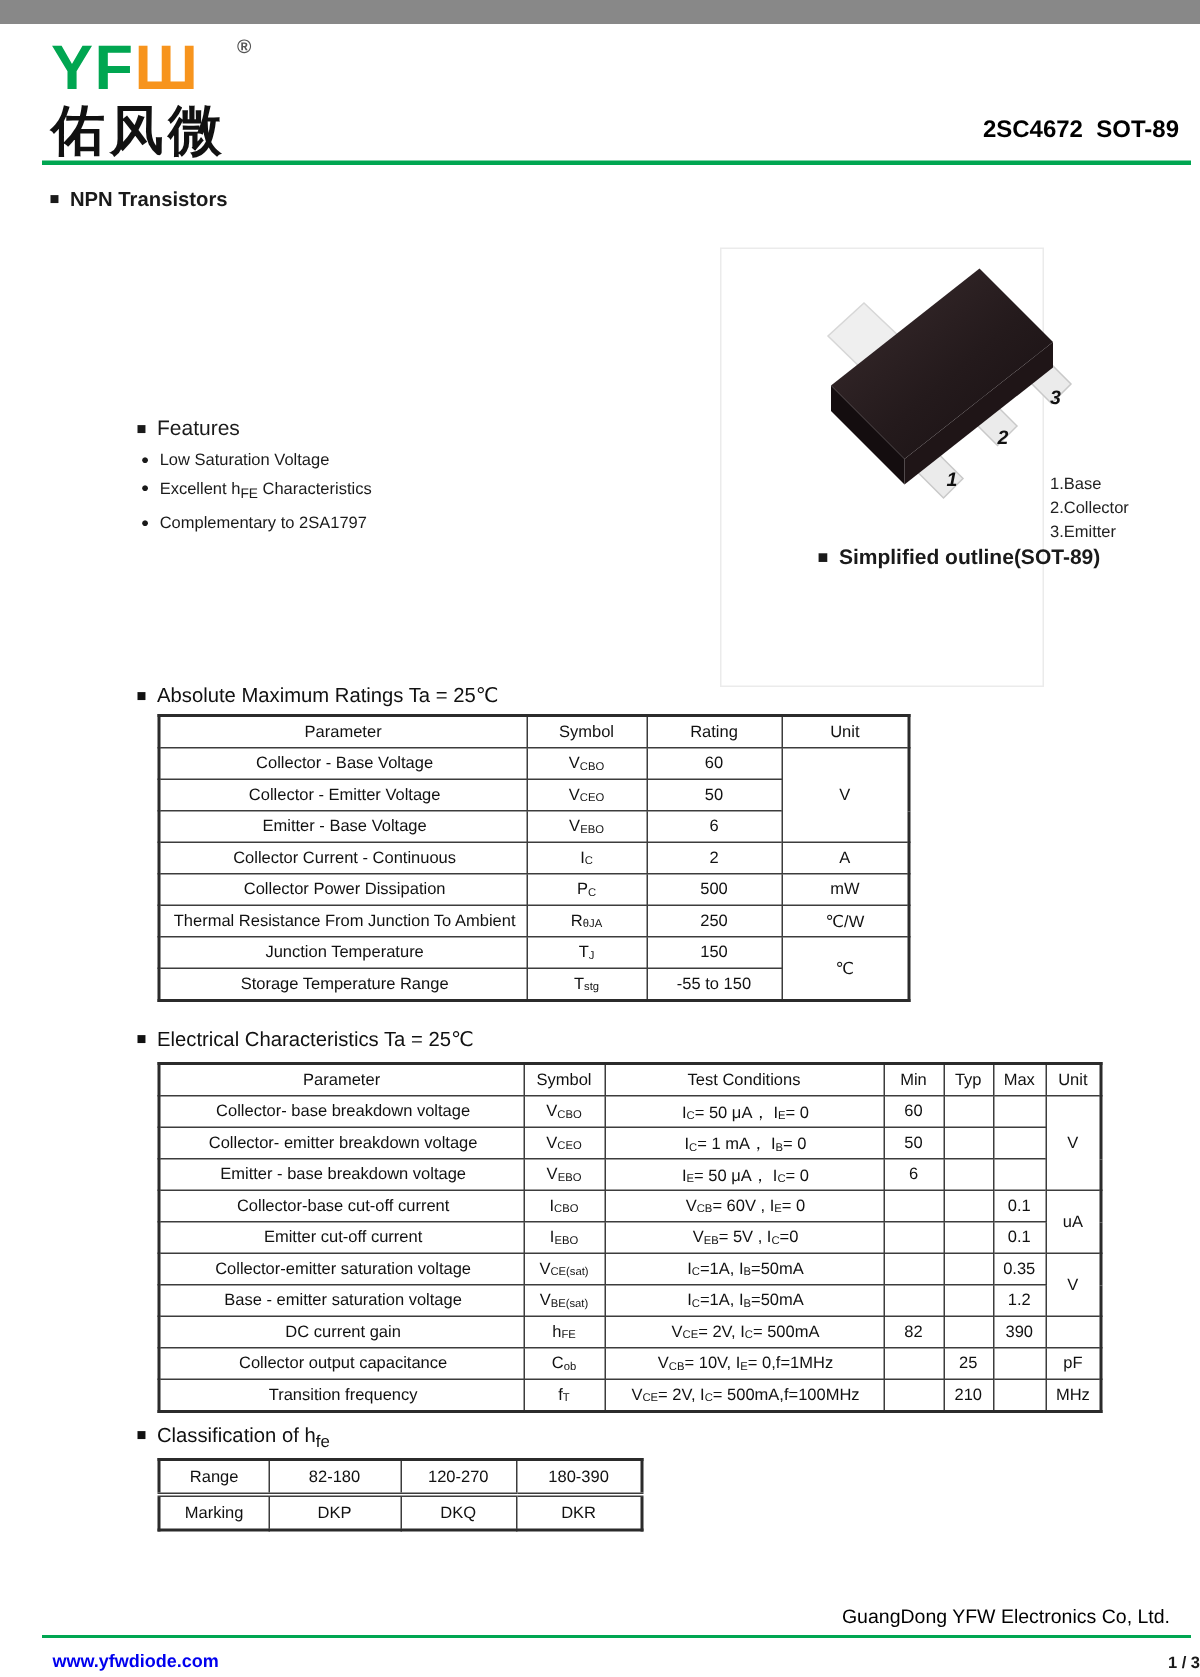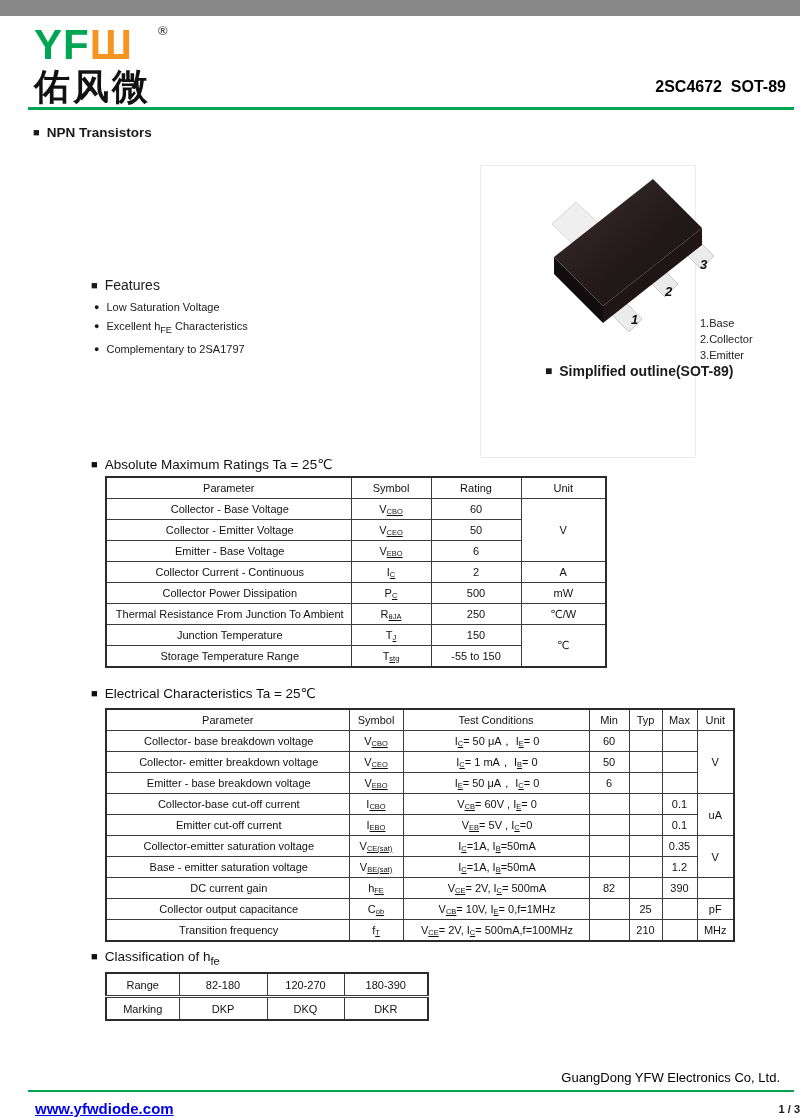--- a/index.html
+++ b/index.html
@@ -29,28 +29,28 @@
   .pkg-svg{position:absolute;left:480px;top:150px;width:290px;height:215px;}
   .pinnum{position:absolute;font-size:13px;font-weight:bold;font-style:italic;color:#111;}
   .pin-legend{position:absolute;left:700px;top:299px;font-size:11px;line-height:16px;color:#222;}
   .outline-caption{position:absolute;left:545px;top:347px;font-size:14px;font-weight:bold;}
   .outline-caption .sq{font-size:12px;}
   
   .sec{position:absolute;left:91px;font-size:13.5px;color:#111;}
   table.t{position:absolute;border-collapse:collapse;table-layout:fixed;font-size:11px;color:#111;border:2px solid #2b2b2b;}
   .t th,.t td{border:1px solid #3c3c3c;height:20px;padding:0 4px;text-align:center;font-weight:normal;overflow:hidden;white-space:nowrap;}
   .t td.left{text-align:center;padding-left:6px;}
-  .t sub{font-size:7.5px;vertical-align:-1px;letter-spacing:0;text-decoration:underline;}
+  .t sub{font-size:7.5px;vertical-align:-1px;letter-spacing:0;}
   .abs{left:105px;top:460px;width:500px;}
   .elec{left:105px;top:692px;width:628px;}
   .cls{left:105px;top:956px;width:322px;}
   .cls td{height:21px;}
   .cls tr:first-child td{border-bottom:3px double #3c3c3c;}
   
-  .footer-link{position:absolute;left:35px;top:1084px;font-size:15px;font-weight:bold;color:var(--link-blue,#0000EE);text-decoration:underline;cursor:pointer;}
+  .footer-link{position:absolute;left:35px;top:1084px;font-size:12px;font-weight:bold;color:var(--link-blue,#0000EE);cursor:pointer;}
   .footer-page{position:absolute;left:0;right:0;top:1087px;text-align:right;font-size:11px;font-weight:bold;}
   .footer-company{position:absolute;right:20px;top:1054px;font-size:13px;font-weight:normal;color:#000;}
 </style>
 </head>
 <body>
 
 <div class="page">
 
   <div class="logo">
     <div class="logo-en"><span class="lg">YF</span><span class="lo">Ш</span><span class="logo-reg">®</span></div>

